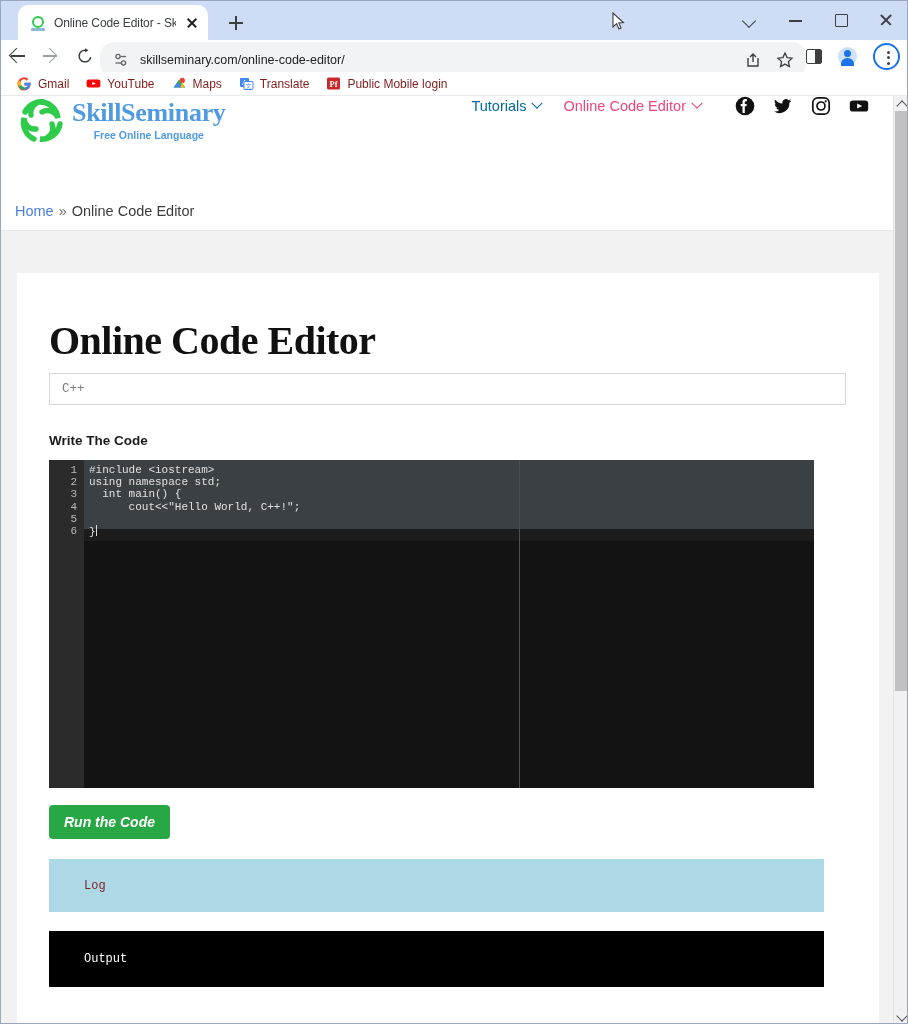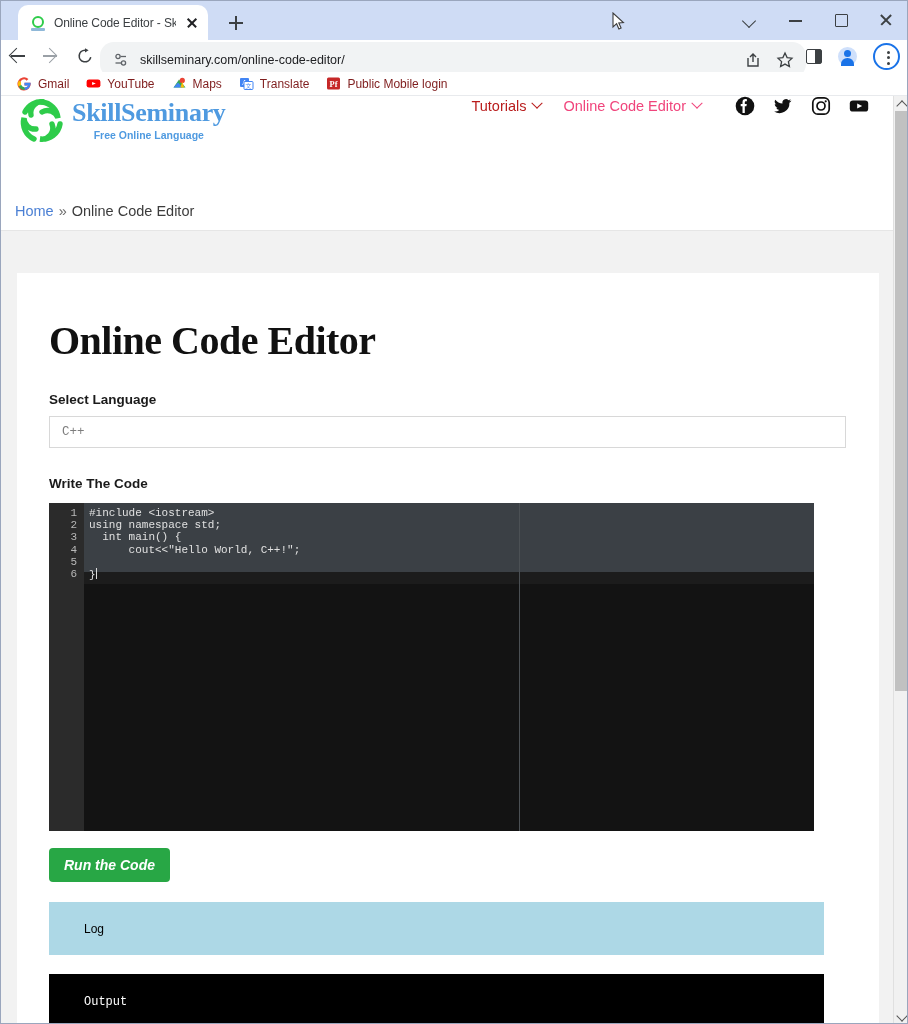--- a/index.html
+++ b/index.html
@@ -161,21 +161,21 @@
   .logo-text { display:flex; flex-direction:column; line-height:1; }
   .logo-name {
     font-family:"Liberation Serif", serif; font-weight:bold; font-size:26px;
     color:#4f9ae0; letter-spacing:-0.3px;
   }
   .logo-tag {
     font-size:10.5px; color:#4f9ae0; font-weight:bold; text-align:center; margin-top:4px;
   }
   .site-nav { margin-left:auto; display:flex; align-items:center; gap:22px; padding-right:24px; }
   .nav-item { display:flex; align-items:center; gap:7px; font-size:14.5px; }
-  .nav-tutorials { color:#b91c1c; }
+  .nav-tutorials { color:#0369a1; }
   .nav-editor { color:#f0457c; }
   .chev {
     width:8px; height:8px; border-right:1.6px solid currentColor;
     border-bottom:1.6px solid currentColor; transform:rotate(45deg) translate(-2px,-2px);
   }
   .social { display:flex; align-items:center; gap:18px; margin-left:12px; }
   .soc { width:20px; height:20px; position:relative; }
 
   .breadcrumb-bar {
     position:relative; width:893px; height:40px; background:#ffffff;
@@ -238,21 +238,21 @@
   .run-btn {
     margin-top:17px; display:inline-block; background:#28a745; color:#ffffff;
     font-size:14px; font-weight:bold; padding:9px 15px; border-radius:4px;
     border:none;
     font-style:italic;
   }
 
   .log-box {
     margin-top:20px; width:775px; height:53px; background:#add8e6;
     display:flex; align-items:center; padding-left:35px;
-    font-family:Liberation Sans, sans-serif; font-size:12px; color:#000000;
+    font-family:Liberation Mono, monospace; font-size:12px; color:#7f1d1d;
   }
   .output-box {
     margin-top:19px; width:775px; height:56px; background:#000000;
     display:flex; align-items:center; padding-left:35px;
     font-family:"Liberation Mono", monospace; font-size:12px; color:#ffffff;
   }
 
   
   .pagescroll {
     position:absolute; right:0; top:96px; width:15px; height:928px;
@@ -461,21 +461,20 @@
 
     <div class="breadcrumb-bar">
       <span class="crumb-home">Home</span>
       <span class="crumb-sep">»</span>
       <span>Online Code Editor</span>
     </div>
 
     <div class="content-card">
       <div class="page-title">Online Code Editor</div>
 
-      <div class="field-label">Select Language</div>
       <div class="select-box">
         <span>C++</span>
       </div>
 
       <div class="field-label">Write The Code</div>
 
       <div class="editor">
         <div class="ed-active-band"></div>
         <div class="ed-active-line"></div>
         <div class="ed-gutter"></div>

